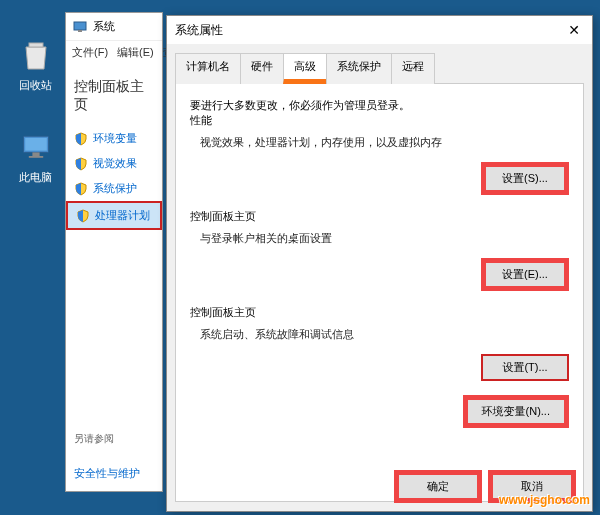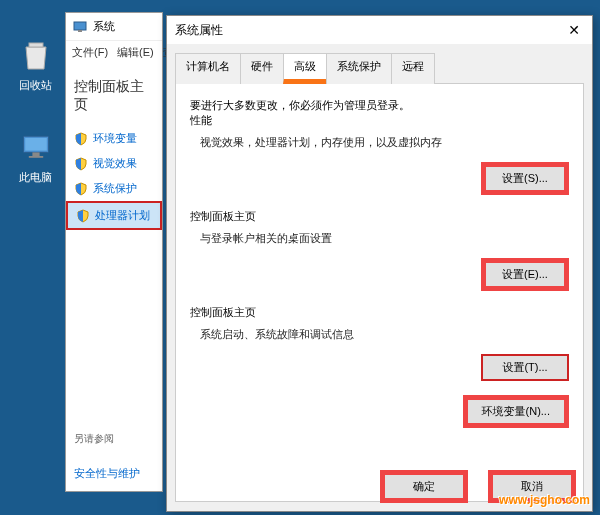--- a/index.html
+++ b/index.html
@@ -34,21 +34,21 @@
     
     .tab-content { background: white; margin: 0 8px; padding: 14px 14px 10px; height: 418px; border: 1px solid #ccc; border-top: none; }
     .admin-note { font-size: 11px; margin-bottom: 0; }
     .group { margin-bottom: 14px; }
     .group-title { font-size: 11px; margin-bottom: 7px; }
     .group-desc { font-size: 11px; color: #222; padding-left: 10px; margin-bottom: 12px; }
     .group-btn { text-align: right; }
     .btn { display: inline-block; min-width: 88px; padding: 4px 14px; font-size: 11px; background: #e1e1e1; border: 5px solid #ef4444; cursor: pointer; text-align: center; }
     .btn-highlight { border: 2px solid #c22; }
     
-    .dialog-buttons { position: absolute; bottom: 8px; right: 16px; display: flex; gap: 20px; }
+    .dialog-buttons { position: absolute; bottom: 8px; right: 16px; display: flex; gap: 6px; }
     
     .watermark { position: absolute; bottom: 8px; right: 10px; z-index: 100; pointer-events: none; }
     .wm-line1 { font-size: 20px; font-weight: bold; color: #16a040; text-shadow: 1px 1px 0 white, -1px -1px 0 white, 1px -1px 0 white, -1px 1px 0 white; }
     .wm-line2 { font-size: 12px; font-weight: bold; color: #ff8c00; text-shadow: 1px 1px 0 white, -1px -1px 0 white; }
   </style>
 </head>
 <body>
 
 <div class="desktop">
   <div class="desktop-icon recycle-bin">

